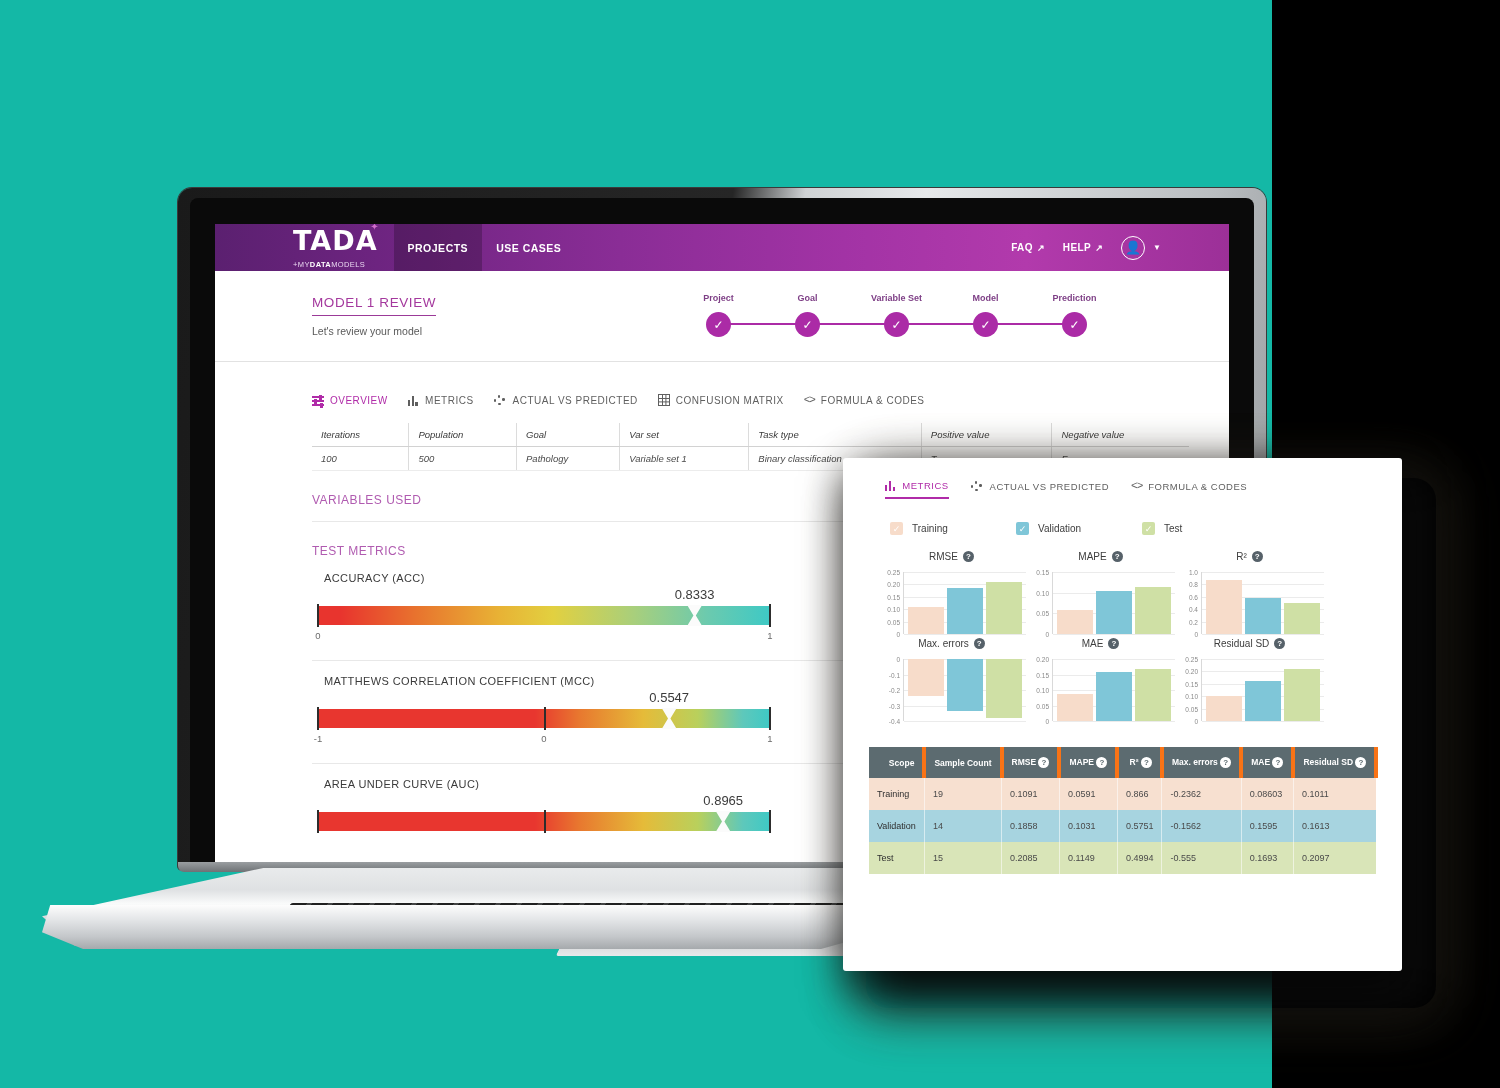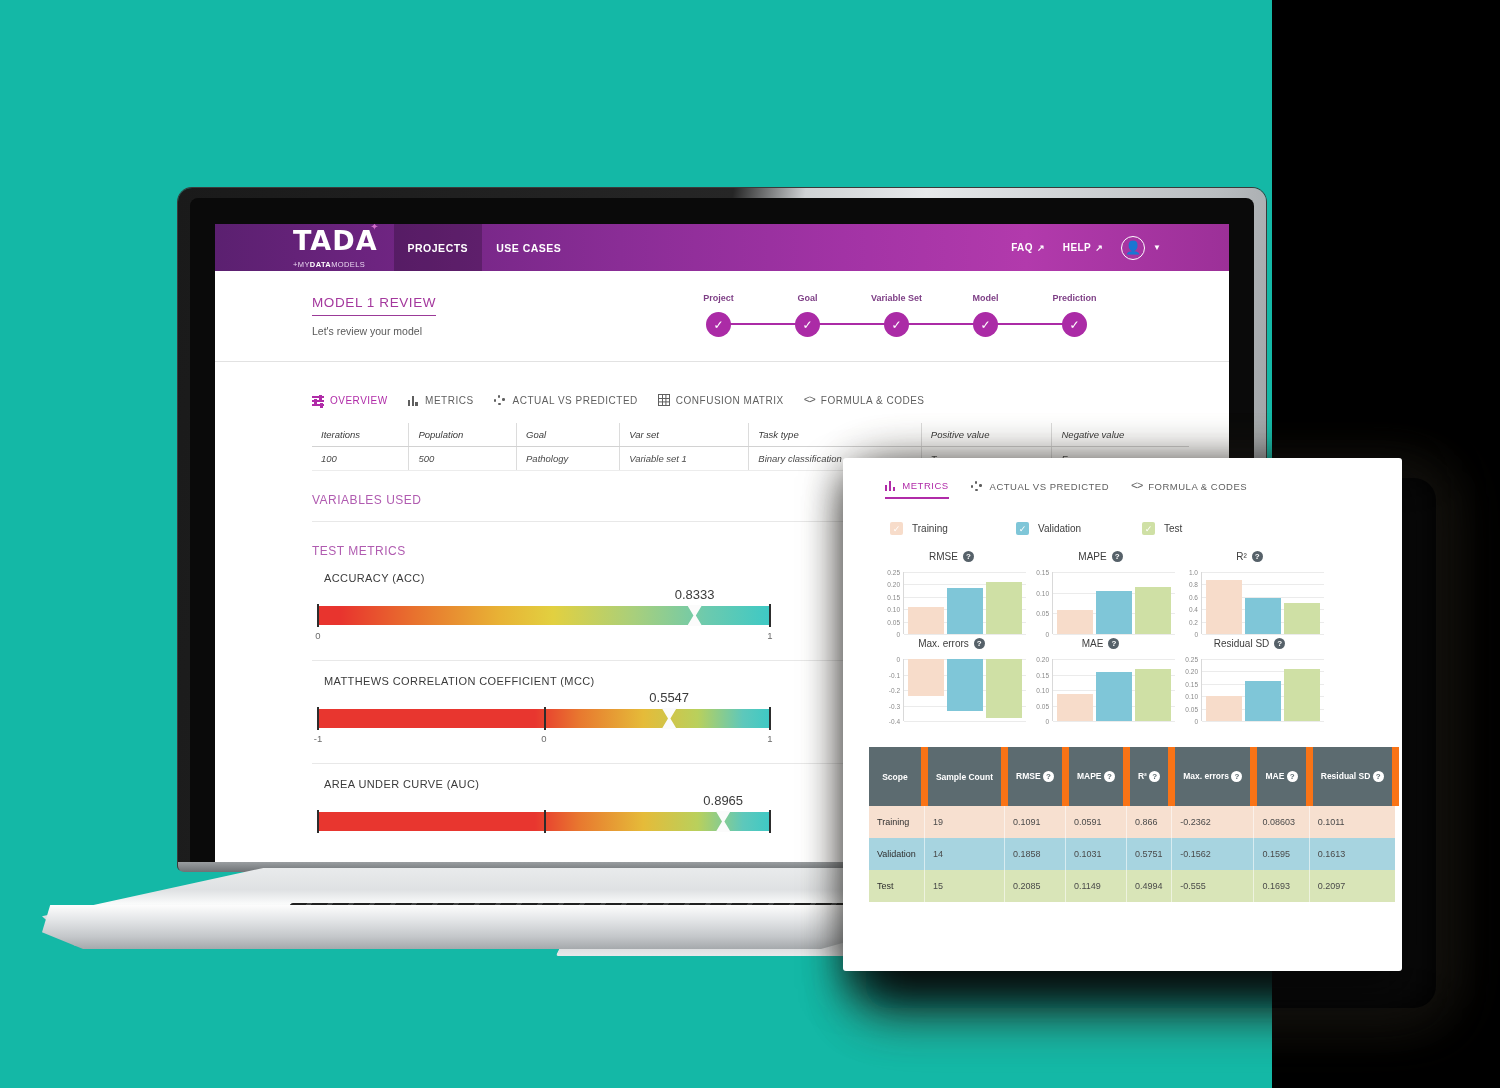--- a/index.html
+++ b/index.html
@@ -203,22 +203,22 @@
   .ytick { position:absolute; right:3px; font-size:6.5px; color:#8a8a8a; transform:translateY(-50%); white-space:nowrap; }
   .plotarea { flex:1; position:relative; border-left:1px solid #d9d9d9; }
   .gridline { position:absolute; left:0; right:0; height:1px; background:#ebebeb; }
   .bars { position:absolute; left:4px; right:4px; top:0; bottom:0; display:flex; align-items:flex-end; gap:3px; }
   .bar { flex:1; }
   .bar.neg { align-self:flex-start; }
 
   
   .dtable { margin:22px 26px 0 26px; border-collapse:collapse; width:calc(100% - 52px); }
   .dtable th {
-    background:#5c6b70; color:#fff; font-size:8.5px; font-weight:bold; padding:24px 8px;
-    text-align:center; border-right:7px solid #f97316; white-space:nowrap;
+    background:#5c6b70; color:#fff; font-size:8.5px; font-weight:bold; padding:10px 8px;
+    text-align:right; border-right:4px solid #f97316; white-space:nowrap;
   }
   .dtable th .qmark { background:#fff; color:#5c6b70; }
   .dtable td { font-size:9px; color:#4a4a4a; padding:11px 8px; border-right:1px solid rgba(255,255,255,.55); white-space:nowrap; }
   .dtable tr.training td { background:#f7e0d0; }
   .dtable tr.validation td { background:#a7d4e0; }
   .dtable tr.test td { background:#d9e5b8; }
   .dtable td:first-child { color:#2f2f2f; }
 </style>
 </head>
 <body>

